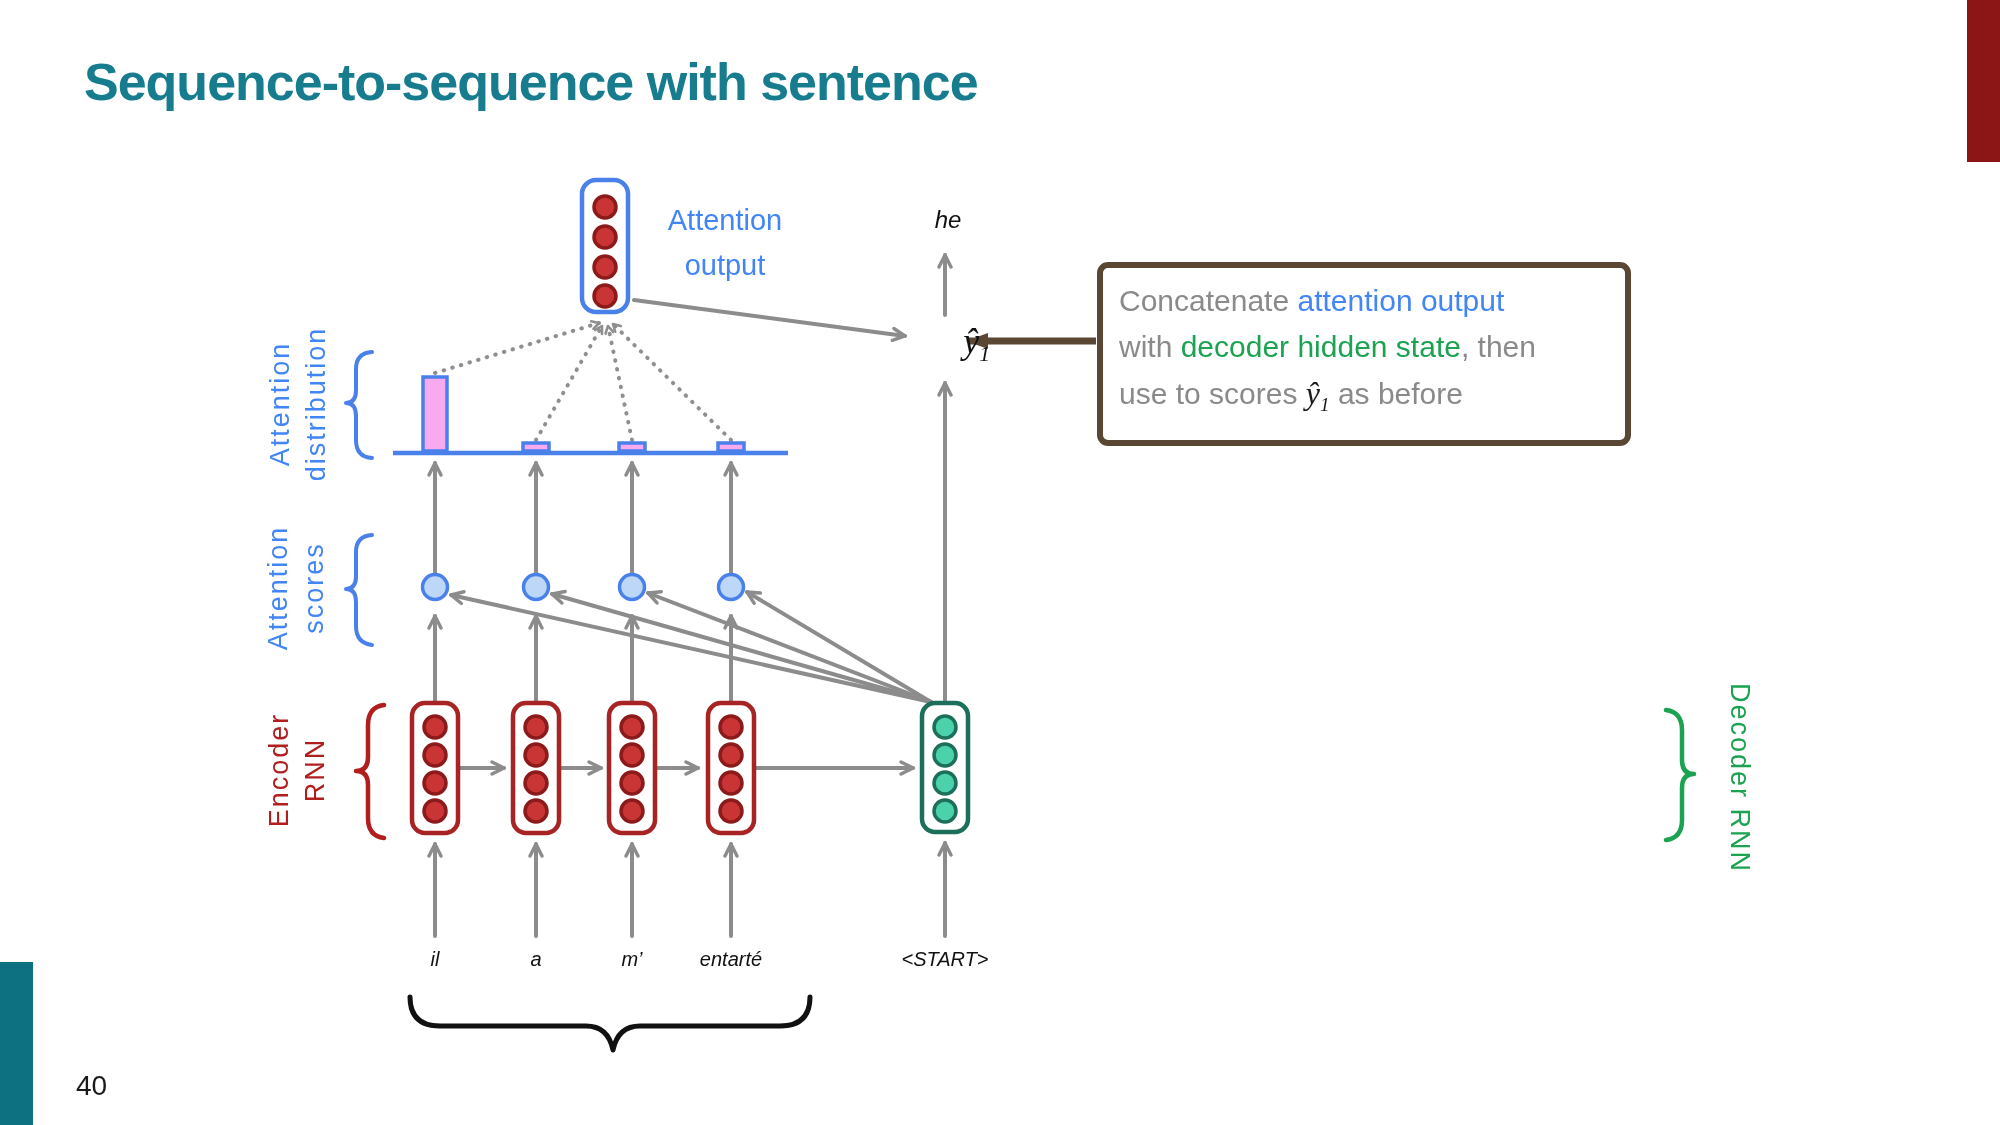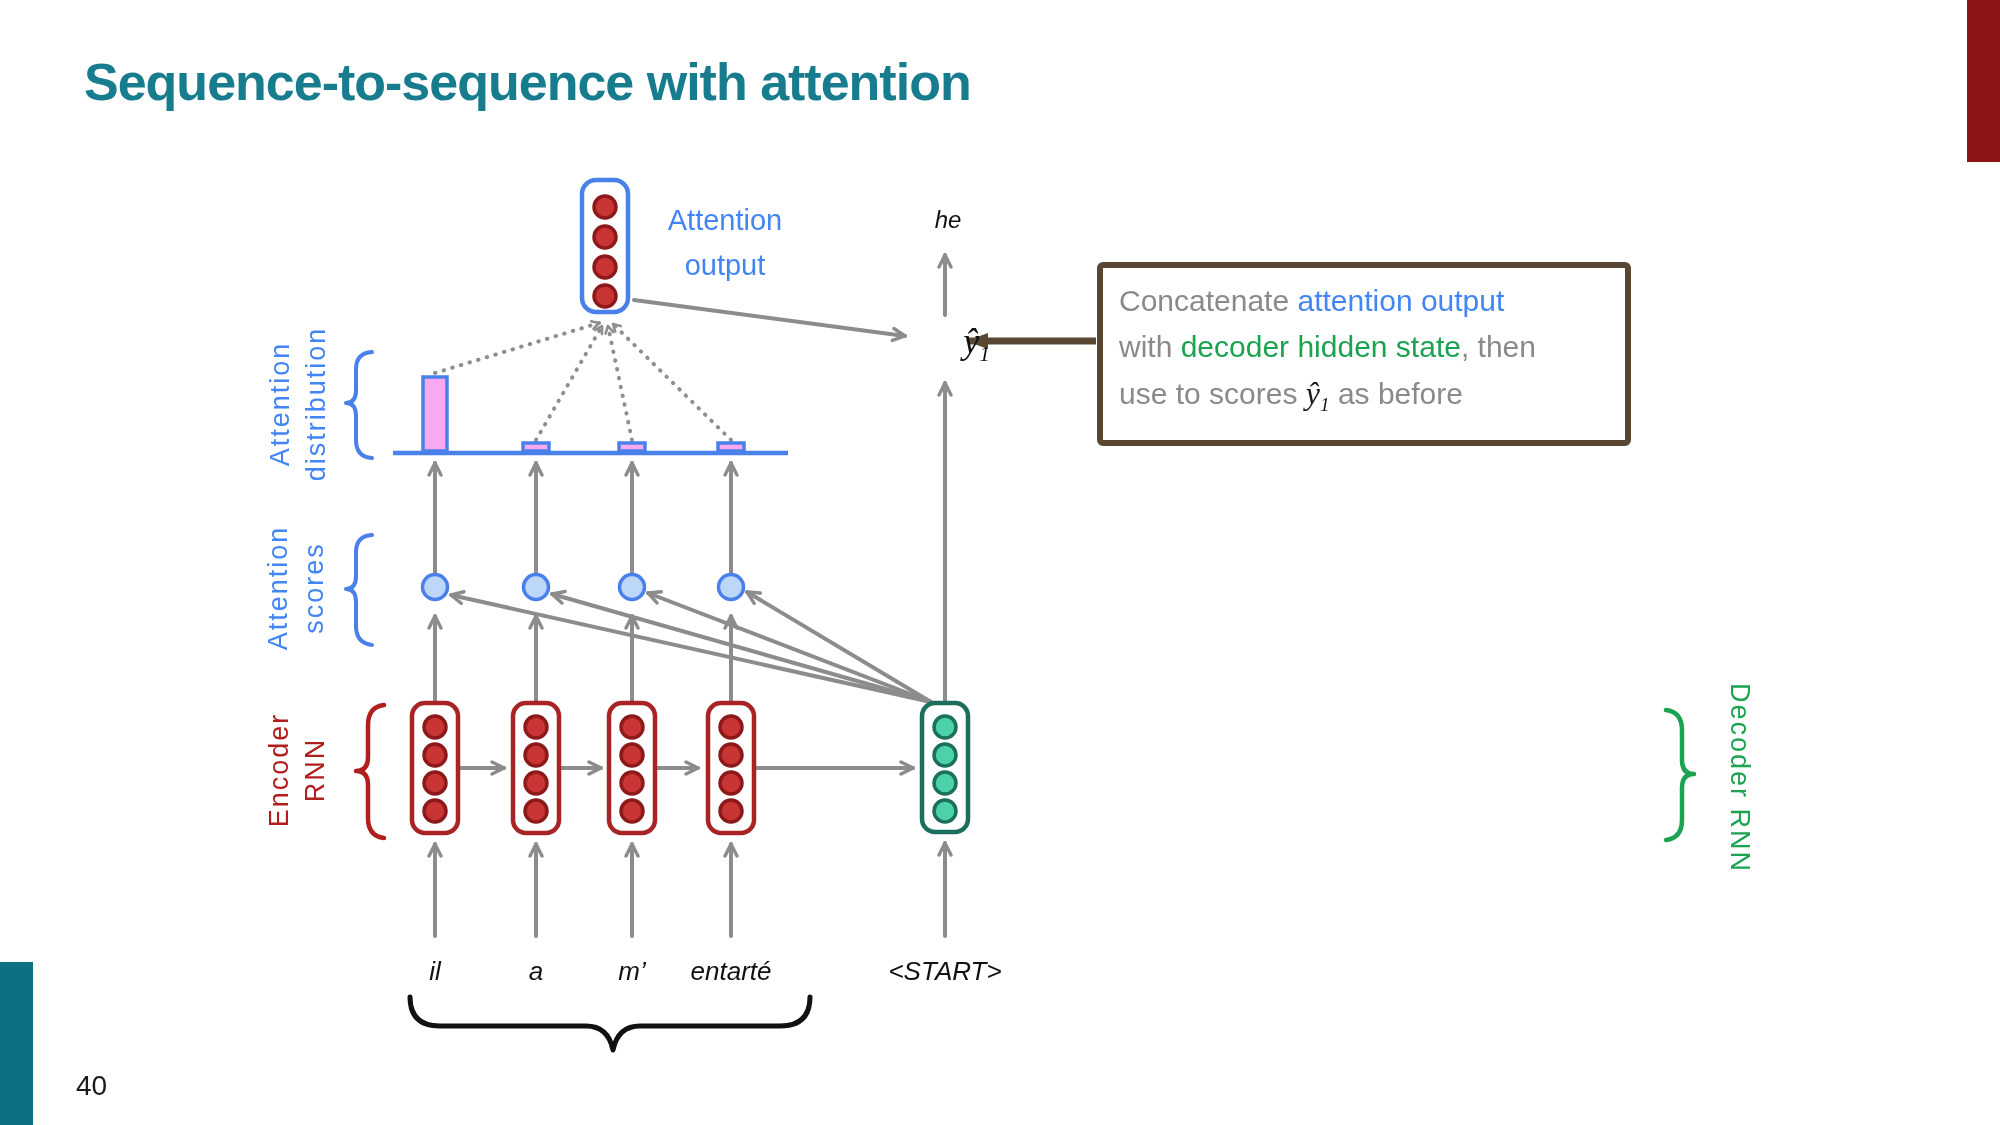--- a/index.html
+++ b/index.html
@@ -12,40 +12,40 @@
   .page-num{left:76px;top:1070px;font-size:28px;color:#1a1a1a;}
   svg.overlay{position:absolute;left:0;top:0;width:2000px;height:1125px;}
   
   .vlabel{position:absolute;text-align:center;letter-spacing:2px;line-height:36px;font-size:27px;white-space:nowrap;}
   .vlabel.ccw{transform:rotate(-90deg);}
   .vlabel.cw{transform:rotate(90deg);}
   .blue-t{color:#4285f4;}
   .red-t{color:#b01e1e;}
   .green-t{color:#1ba352;}
   .attn-out-label{left:630px;top:198px;width:190px;text-align:center;font-size:29px;line-height:45px;color:#4285f4;}
-  .word{position:absolute;top:948px;text-align:center;font-style:italic;font-size:26px;color:#111;transform:translateX(-50%);white-space:nowrap;margin-top:8px;}
+  .word{position:absolute;top:948px;text-align:center;font-style:italic;font-size:20px;color:#111;transform:translateX(-50%);white-space:nowrap;}
   .he{left:908px;top:206px;width:80px;text-align:center;font-style:italic;font-size:24px;color:#111;}
   .yhat{left:906px;top:320px;width:84px;text-align:right;font-family:"Liberation Serif",serif;font-style:italic;font-size:36px;color:#111;}
   .yhat sub,.math sub{font-size:0.6em;}
   .src-caption{left:432px;top:1048px;width:362px;text-align:center;font-size:31px;color:#111;white-space:nowrap;}
-  .callout{left:1097px;top:262px;width:534px;box-sizing:border-box;border:6px solid #5a4733;border-radius:6px;
+  .callout{left:1097px;top:262px;width:534px;box-sizing:border-box;border:6px solid #5a4733;border-radius:11px;
            background:#fff;padding:10px 16px 12px 16px;font-size:30px;line-height:46px;color:#8a8a8a;}
   .callout .hl-blue{color:#4285f4;}
   .callout .hl-green{color:#1ba352;text-align:center;}
   .math{font-family:"Liberation Serif",serif;font-style:italic;color:#1a1a1a;font-size:32px;}
 </style>
 </head>
 <body>
 
 <div class="slide">
 
   <div class="abs corner-red"></div>
   <div class="abs corner-teal"></div>
 
-  <div class="abs title">Sequence-to-sequence with attention</div>
+  <div class="abs title">Sequence-to-sequence with sentence</div>
   <div class="abs page-num">40</div>
 
   <svg class="overlay" viewBox="0 0 2000 1125">
     <defs>
       <marker id="mArrow" markerUnits="userSpaceOnUse" markerWidth="24" markerHeight="24" refX="15" refY="8" orient="auto">
         <path d="M3,2 L15,8 L3,14" fill="none" stroke="#8c8c8c" stroke-width="3.4" stroke-linecap="round" stroke-linejoin="round"></path>
       </marker>
       <marker id="mArrowSm" markerUnits="userSpaceOnUse" markerWidth="16" markerHeight="16" refX="9" refY="5" orient="auto">
         <path d="M2,1 L9,5 L2,9" fill="none" stroke="#8f8f8f" stroke-width="2.6" stroke-linecap="round" stroke-linejoin="round"></path>
       </marker>

